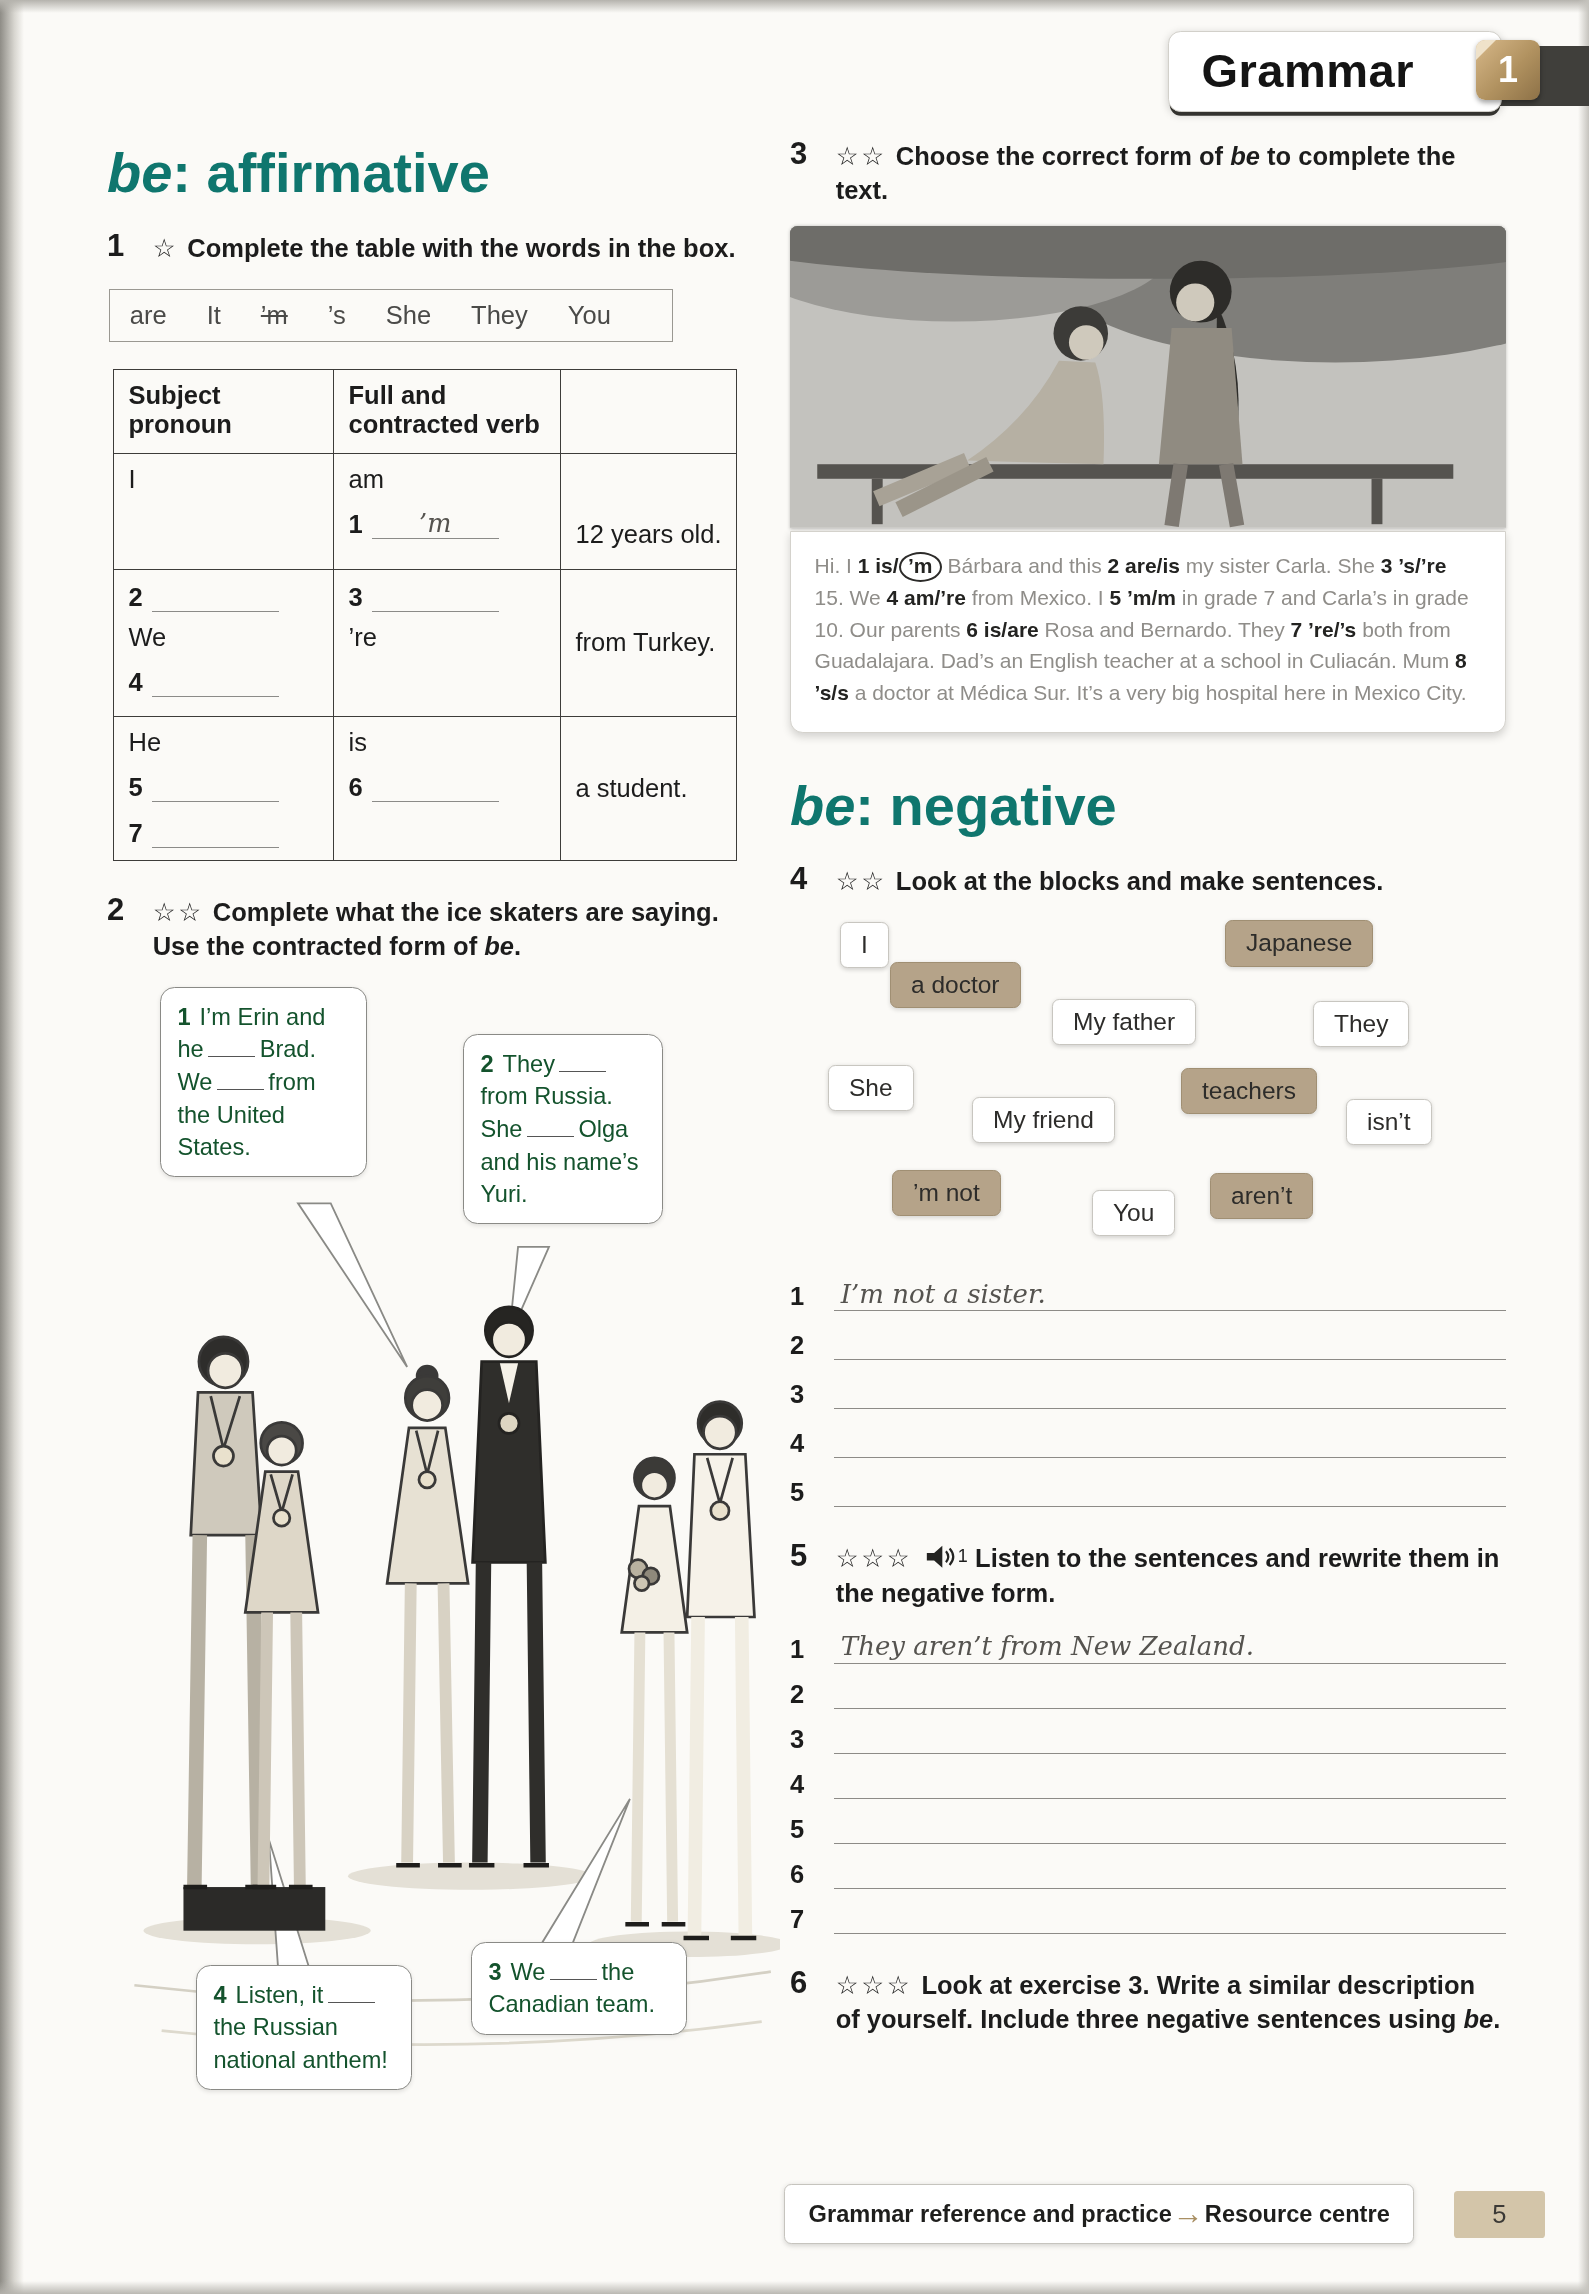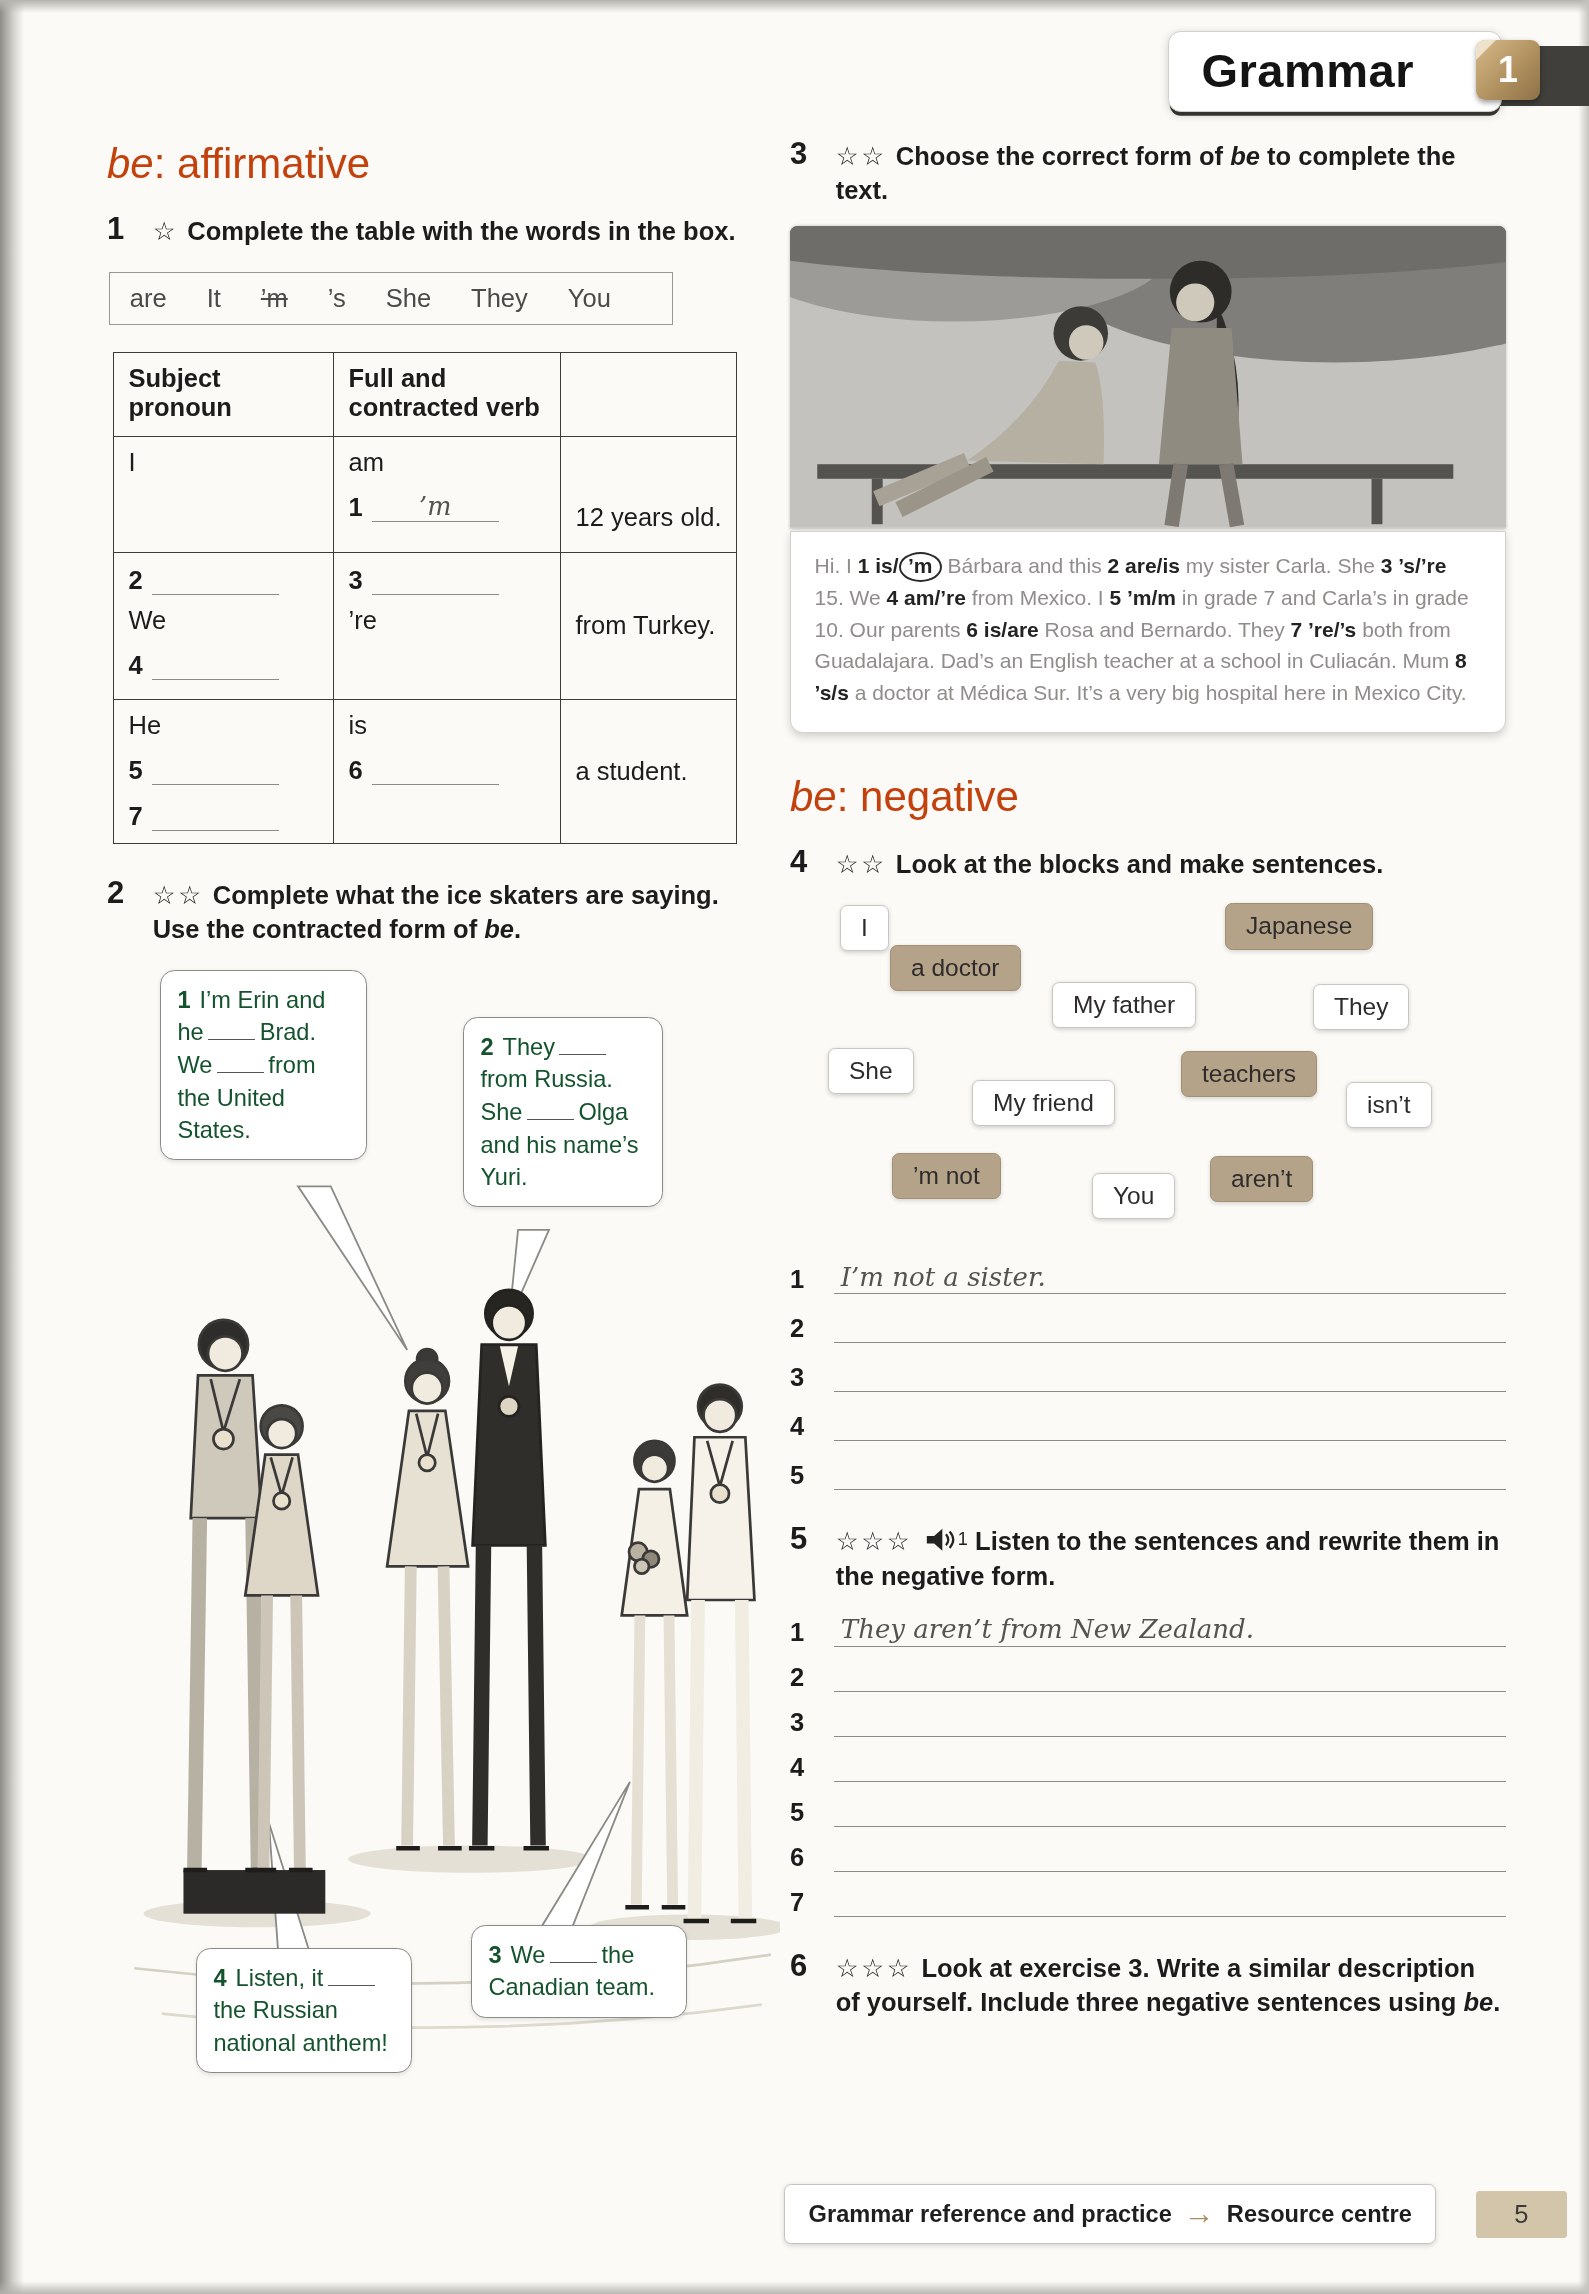--- a/index.html
+++ b/index.html
@@ -36,21 +36,21 @@
   .badge::before { content:""; position:absolute; top:0; left:0; width:0; height:0;
     border-top:20px solid #efe2ca; border-right:20px solid transparent;
     border-radius:9px 0 0 0; }
   .badge span { color:#ffffff; font-size:36px; font-weight:700; }
 
   
   .columns { position:absolute; top:127px; left:107px; right:64px; display:flex; gap:47px; }
   .col-left  { width:636px; flex:none; }
   .col-right { width:716px; flex:none; }
 
-  .section-title { font-size:42px; font-weight:400; color:#c2410c; margin:12.7px 0 23.6px 0; }
+  .section-title { font-size:56px; font-weight:700; color:#0f766e; margin:12.7px 0 23.6px 0; }
   .section-title em { font-style:italic; }
 
   .exhead { display:flex; gap:12.7px; margin-top:31px; }
   .exnum { font-weight:700; font-size:31px; width:33px; flex:none; line-height:1.15; }
   .extext { font-weight:700; font-size:25.5px; line-height:1.35; padding-top:2.7px; }
   .stars { font-size:25.5px; letter-spacing:2.7px; margin-right:9px; font-weight:400; }
   .extext em { font-style:italic; }
 
   
   .word-box { margin:23.6px 0 27px 1.8px; border:1.8px solid #9a9892; padding:11px 20px;
@@ -109,21 +109,21 @@
   .ans-line .line { flex:1; border-bottom:1.8px solid #8d8b87; position:relative; height:40px; }
   .ans-line .ans { position:absolute; left:7.3px; bottom:1.8px; font-size:26px; white-space:nowrap; }
 
   .spk { width:31px; height:25.5px; vertical-align:-2.7px; margin:0 1.8px 0 3.6px; }
   .audio-num { font-size:18px; font-weight:400; vertical-align:5.5px; margin-right:7.3px; }
 
   
   .footer { position:absolute; bottom:51px; left:784px; display:flex; align-items:center; gap:40px; }
   .footer-box { background:#fff; border:0.9px solid #c6c4be; border-radius:7.3px;
     box-shadow:0 1.8px 5.5px rgba(0,0,0,.15); padding:11px 23.6px; font-size:23.6px; font-weight:700;
-    color:#1e1e1c; display:flex; align-items:center; gap:12px; }
+    color:#1e1e1c; display:flex; align-items:center; gap:1px; }
   .footer-arrow { color:#a98f63; font-size:31px; font-weight:700; }
   .page-num { background:#d3c5a9; border-radius:3.6px; padding:9px 38px; font-size:25.5px;
     color:#3c3a36; }
 </style>
 </head>
 <body>
 
 <div class="edge-left"></div>
 <div class="edge-top"></div>
 <div class="edge-bottom"></div>

